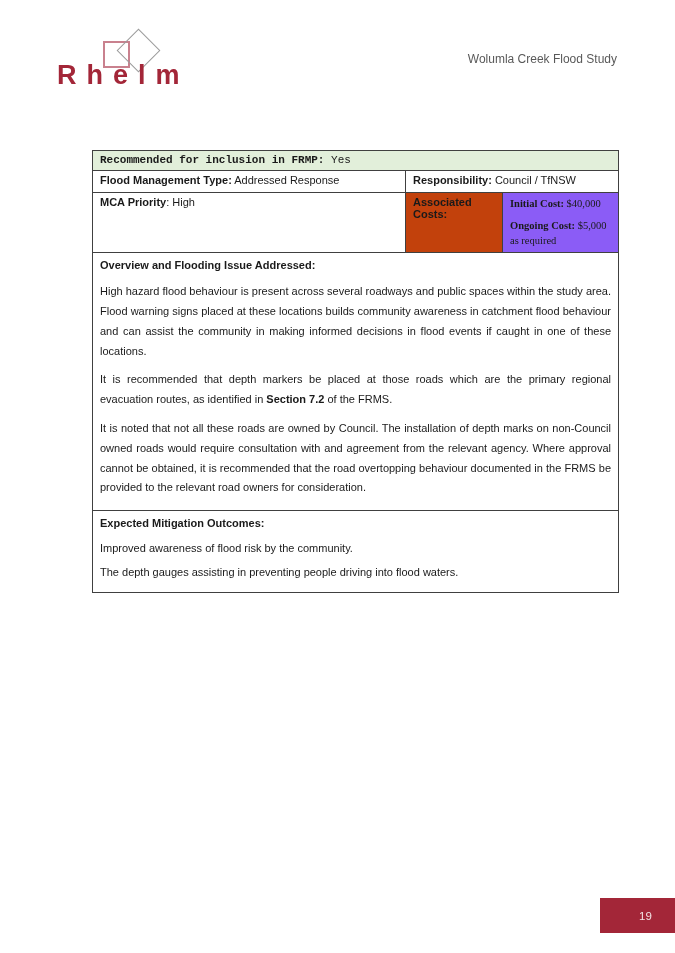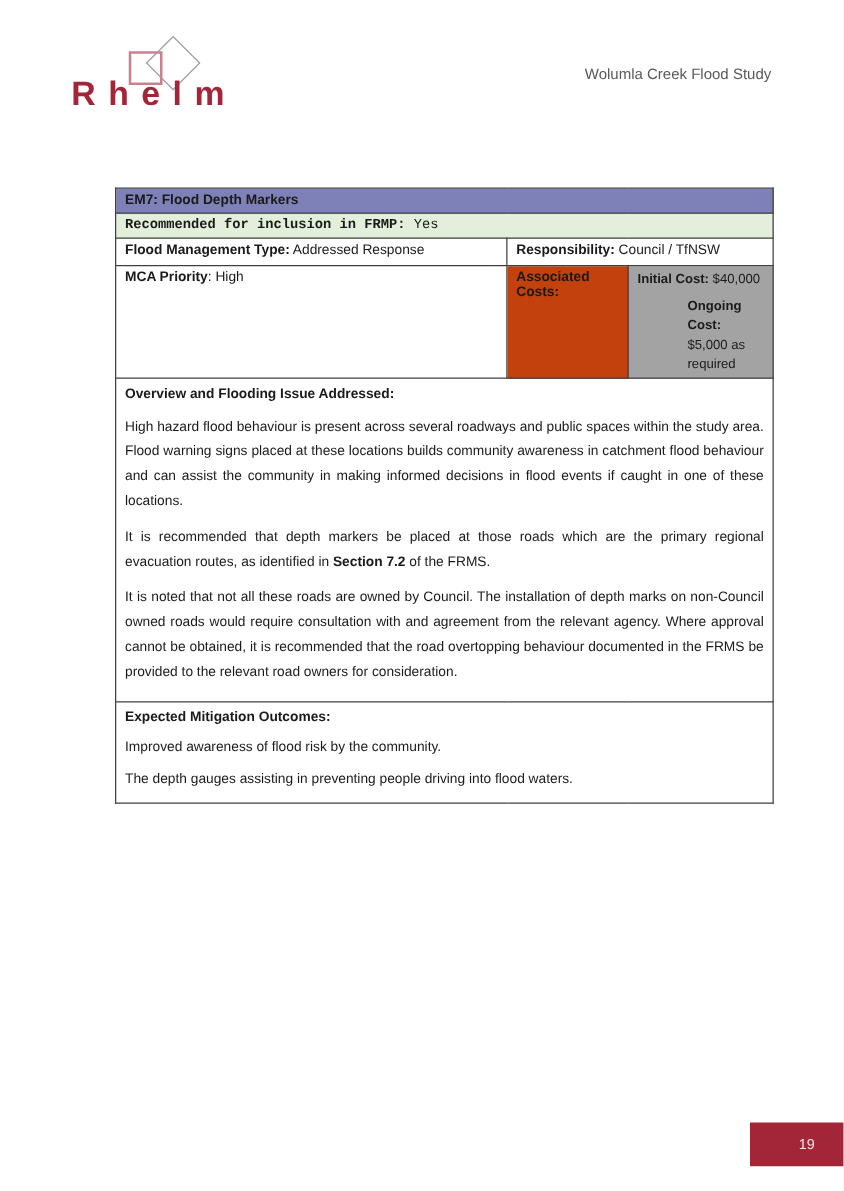--- a/index.html
+++ b/index.html
@@ -104,27 +104,28 @@
   td.cell-type, td.cell-resp { height: 22px; }
   td.cell-mca { height: 54px; }
   td.cell-assoc {
     background: #c2410c;
     font-weight: bold;
     vertical-align: middle;
     text-align: left;
     padding-left: 14px;
   }
   td.cell-costs {
-    background: #a3a3a3;
+    background: #8b5cf6;
     font-size: 10.5px;
     padding: 4px 5px;
     line-height: 1.45;
+    font-family: Liberation Serif, serif;
   }
   td.cell-costs .cost-line { margin-bottom: 7px; }
-  td.cell-costs .cost-line:last-child { margin-bottom: 0; margin-left: 40px; }
+  td.cell-costs .cost-line:last-child { margin-bottom: 0; }
 
   td.cell-overview, td.cell-outcomes { padding: 4px 8px 6px 8px; }
   .cell-head { font-weight: bold; margin: 1px 0 2px 0; line-height: 1.5; }
   .para {
     margin: 9px 0;
     line-height: 1.8;
     text-align: justify;
   }
   .para-plain {
     margin: 9px 0;
@@ -169,23 +170,20 @@
 
 
   <table class="measure">
     <colgroup>
       <col style="width:313px">
       <col style="width:97px">
       <col style="width:116px">
     </colgroup>
     <tbody>
       <tr>
-        <td class="row-title" colspan="3">EM7: Flood Depth Markers</td>
-      </tr>
-      <tr>
         <td class="row-frmp" colspan="3"><span class="lbl">Recommended for inclusion in FRMP:</span><span> Yes</span></td>
       </tr>
       <tr>
         <td class="cell-type"><span class="lbl">Flood Management Type:</span><span> Addressed Response</span></td>
         <td class="cell-resp" colspan="2"><span class="lbl">Responsibility:</span><span> Council / TfNSW</span></td>
       </tr>
       <tr>
         <td class="cell-mca"><span class="lbl">MCA Priority</span><span>: High</span></td>
         <td class="cell-assoc">Associated Costs:</td>
         <td class="cell-costs">

